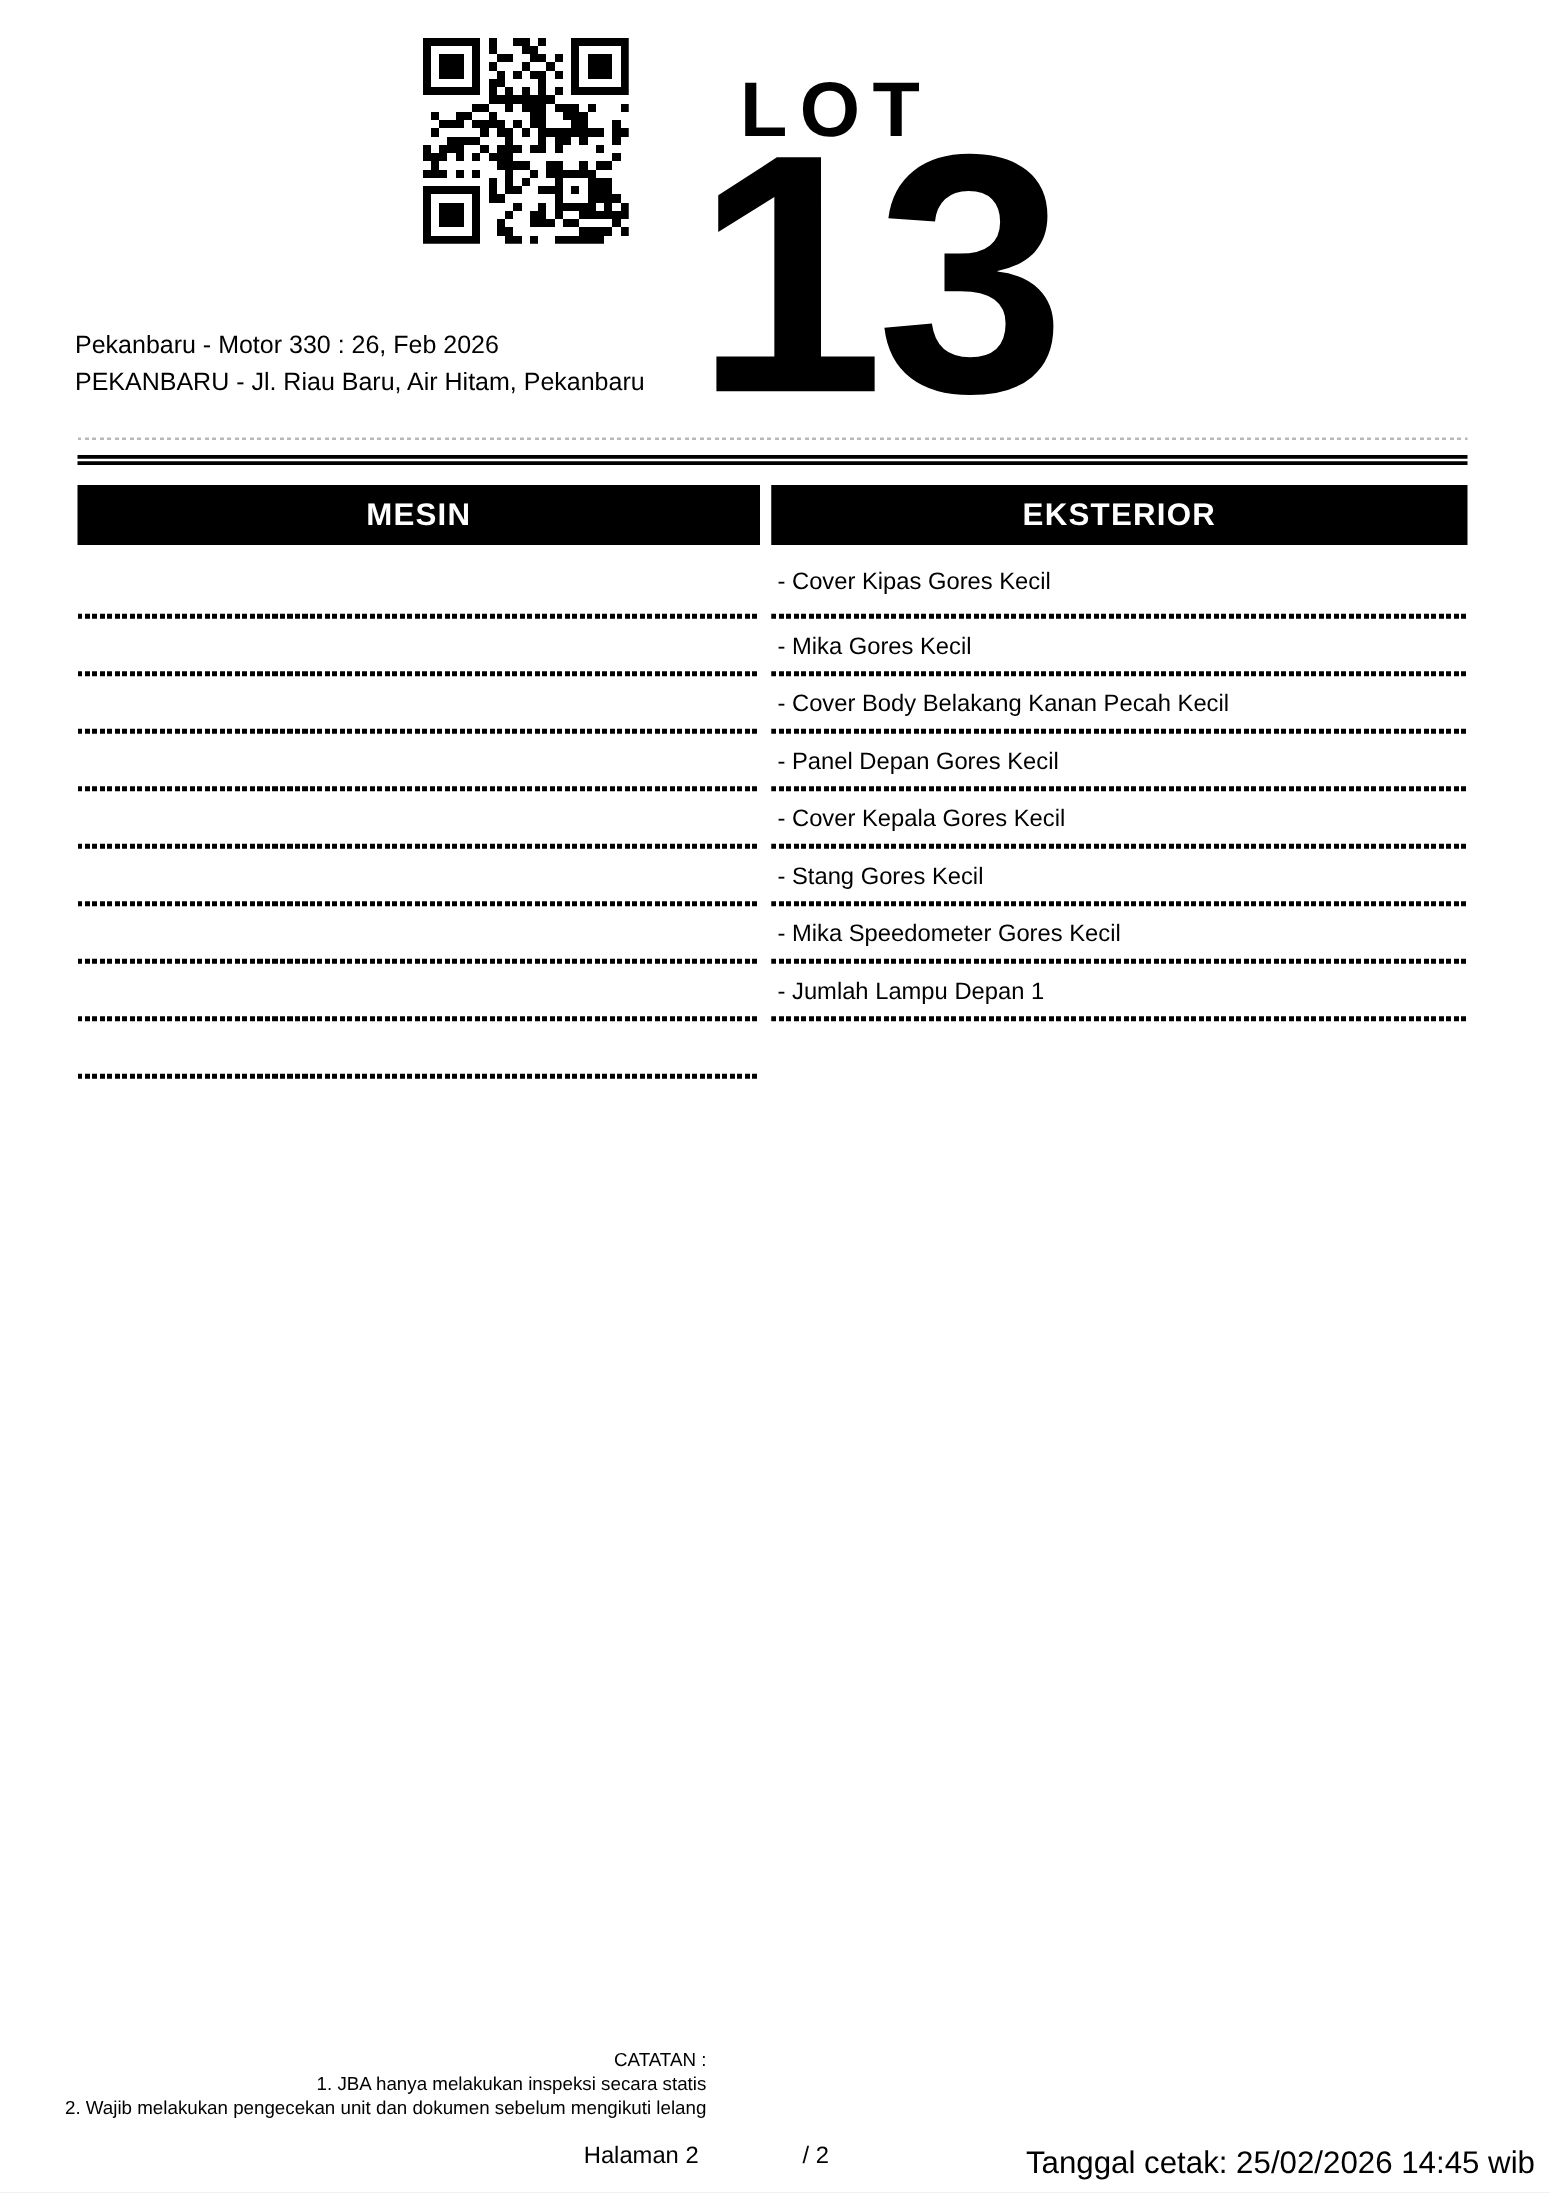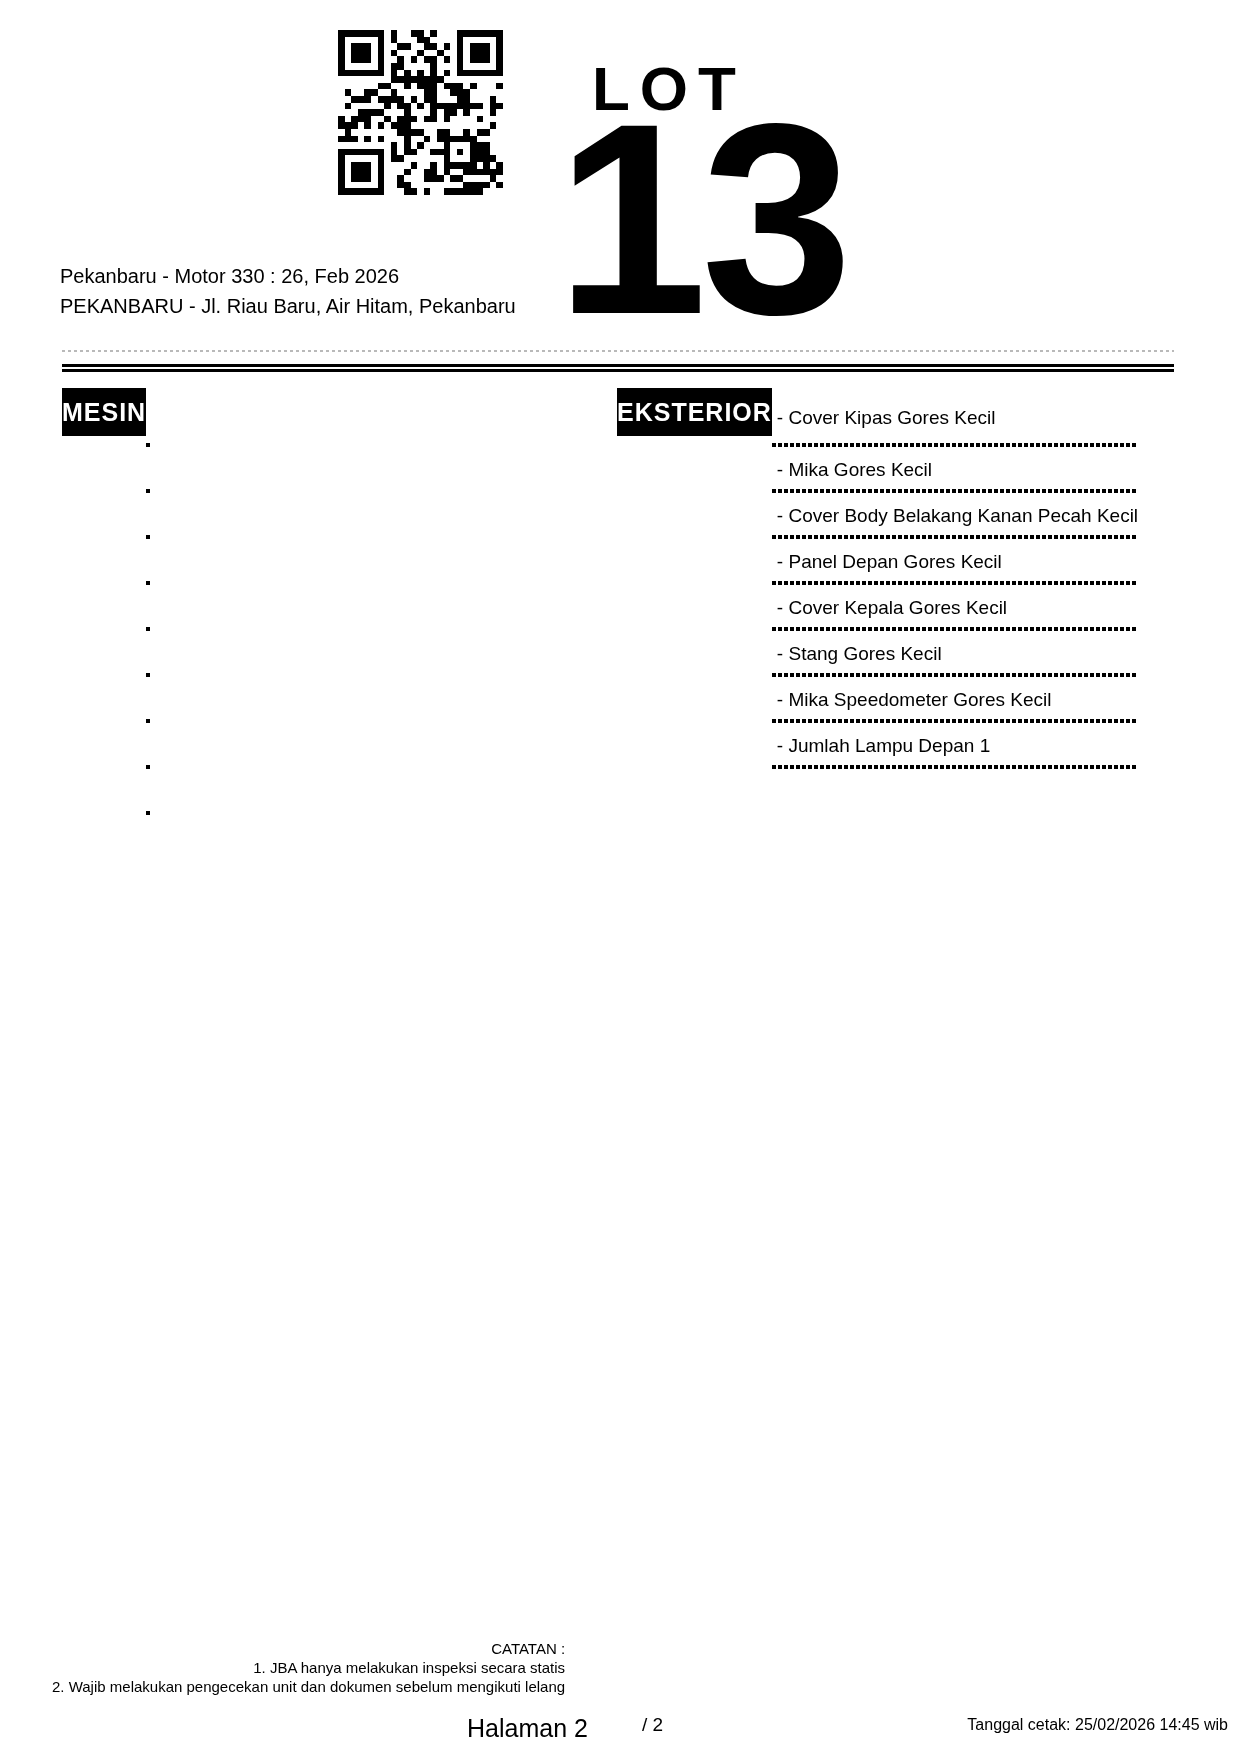--- a/index.html
+++ b/index.html
@@ -33,41 +33,41 @@
   }
   .double-rule{
     position:absolute;left:62px;top:364px;width:1112px;height:2px;
     border-top:3px solid #000;border-bottom:3px solid #000;
   }
   
   .grid{
     position:absolute;left:62px;top:388px;width:1112px;
     display:flex;gap:9px;
   }
-  .tcol{display:flex;flex-direction:row;}
+  .tcol{display:flex;flex-direction:column;}
   .tcol.left{width:546px;}
   .tcol.right{width:557px;}
   .col-header{
     height:48px;background:#000;color:#fff;
     display:flex;align-items:center;justify-content:center;
     font-size:25px;font-weight:bold;letter-spacing:1px;
   }
   .trow{position:relative;height:46px;display:flex;align-items:center;}
   .trow.first{height:59px;}
   .item-text{font-size:19px;padding-left:5px;white-space:nowrap;}
   .dotsep{
     position:absolute;left:0;bottom:0;width:100%;height:4px;
     background:repeating-linear-gradient(to right,#000 0 4px,transparent 4px 6px);
   }
   
   .notes{position:absolute;left:40px;top:1639px;font-size:15px;line-height:19px;text-align:right;}
   .notes .note-line{margin-left:12px;}
-  .page-number{position:absolute;left:467px;top:1714px;font-size:25px;}
+  .page-number{position:absolute;left:467px;top:1714px;font-size:19px;}
   .page-total{position:absolute;left:642px;top:1714px;font-size:19px;}
-  .print-date{position:absolute;right:12px;top:1716px;font-size:16px;white-space:nowrap;}
+  .print-date{position:absolute;right:12px;top:1716px;font-size:25px;white-space:nowrap;}
 </style>
 </head>
 <body>
 
 <div class="page">
 
   <div class="qr" id="qr"><svg xmlns="http://www.w3.org/2000/svg" viewBox="0 0 25 25" width="165" height="165" shape-rendering="crispEdges">
         <rect width="25" height="25" fill="#fff"></rect>
         <rect x="0" y="0" width="1" height="1" fill="#000"></rect>
         <rect x="1" y="0" width="1" height="1" fill="#000"></rect>

